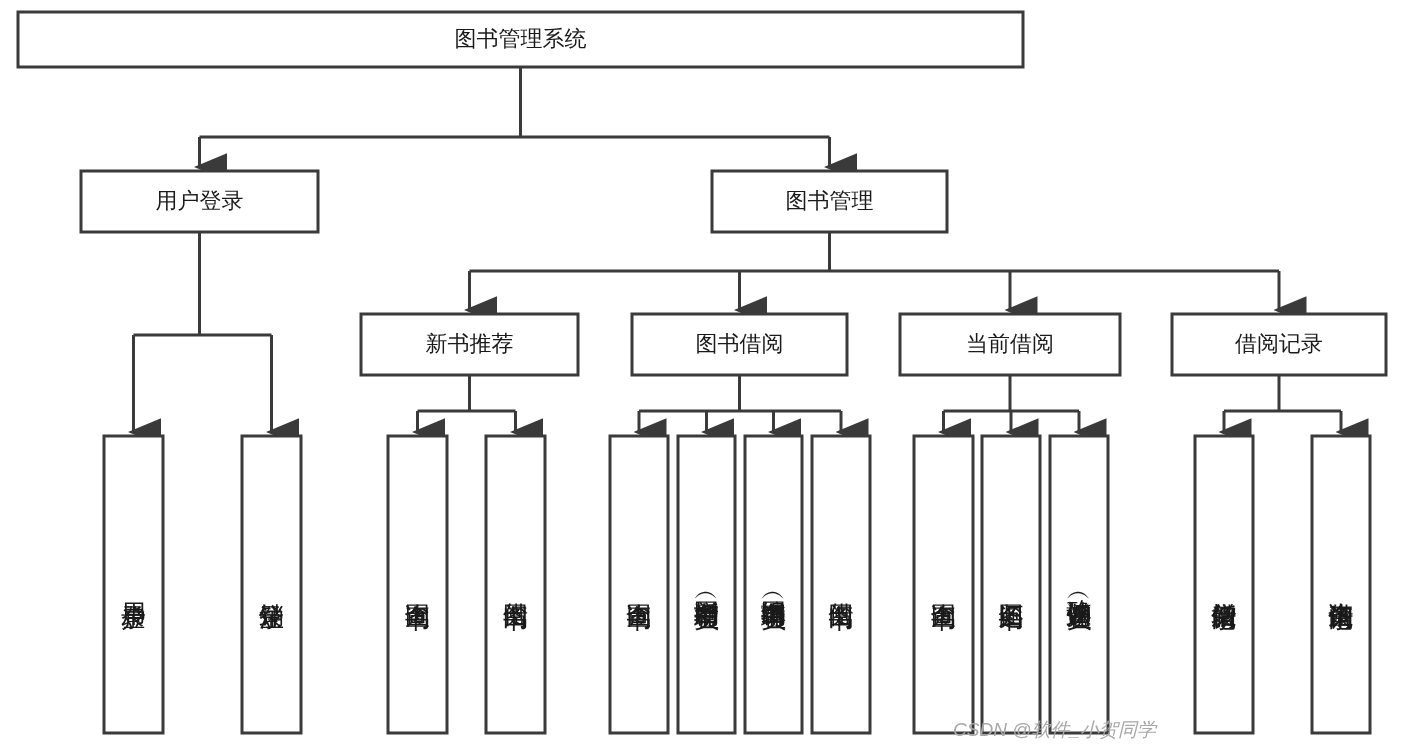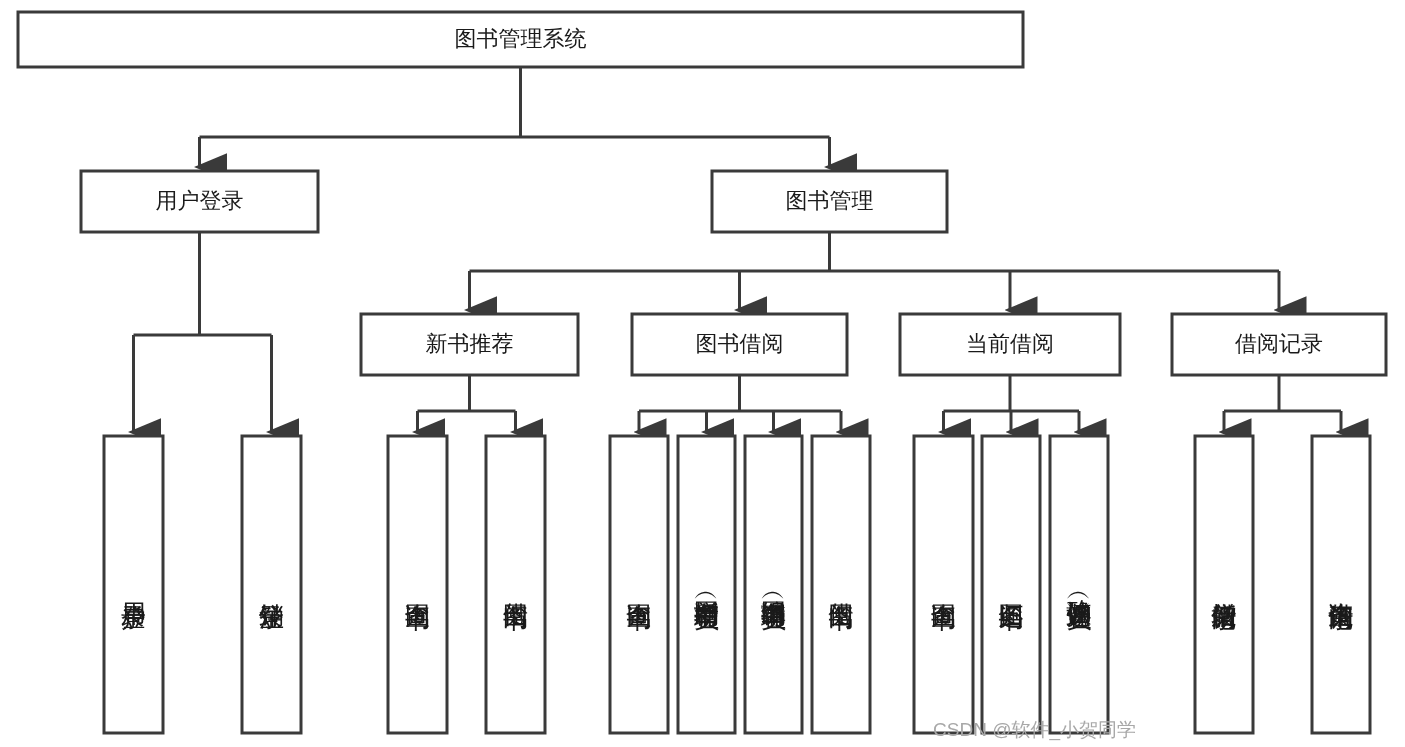--- a/index.html
+++ b/index.html
@@ -21,23 +21,23 @@
     writing-mode:vertical-rl;text-orientation:upright;
     white-space:nowrap;letter-spacing:1px;
   }
   .leaf-box{
     position:absolute;background:transparent;
     display:flex;align-items:flex-start;justify-content:center;
     padding-top:0px;box-sizing:border-box;pointer-events:auto;
   }
   .leaf-inner{display:flex;align-items:center;justify-content:center;width:100%;height:100%;}
   .watermark{
-    position:absolute;right:24px;bottom:4px;
+    position:absolute;right:4px;bottom:4px;
     font-family:"Liberation Sans","DejaVu Sans",sans-serif;
-    font-size:19px;color:#a8a8a8;white-space:nowrap;user-select:none;
+    font-size:19px;color:#a8a8a8;white-space:nowrap;user-select:none;font-style:italic;
   }
 </style>
 </head>
 <body>
 
 <div id="diagram-root">
 
   <svg id="flow" viewBox="0 0 1405 747">
     <defs>
       <marker id="arrow" viewBox="0 0 12 12" refX="6" refY="10" markerWidth="11" markerHeight="11" orient="auto-start-reverse">

